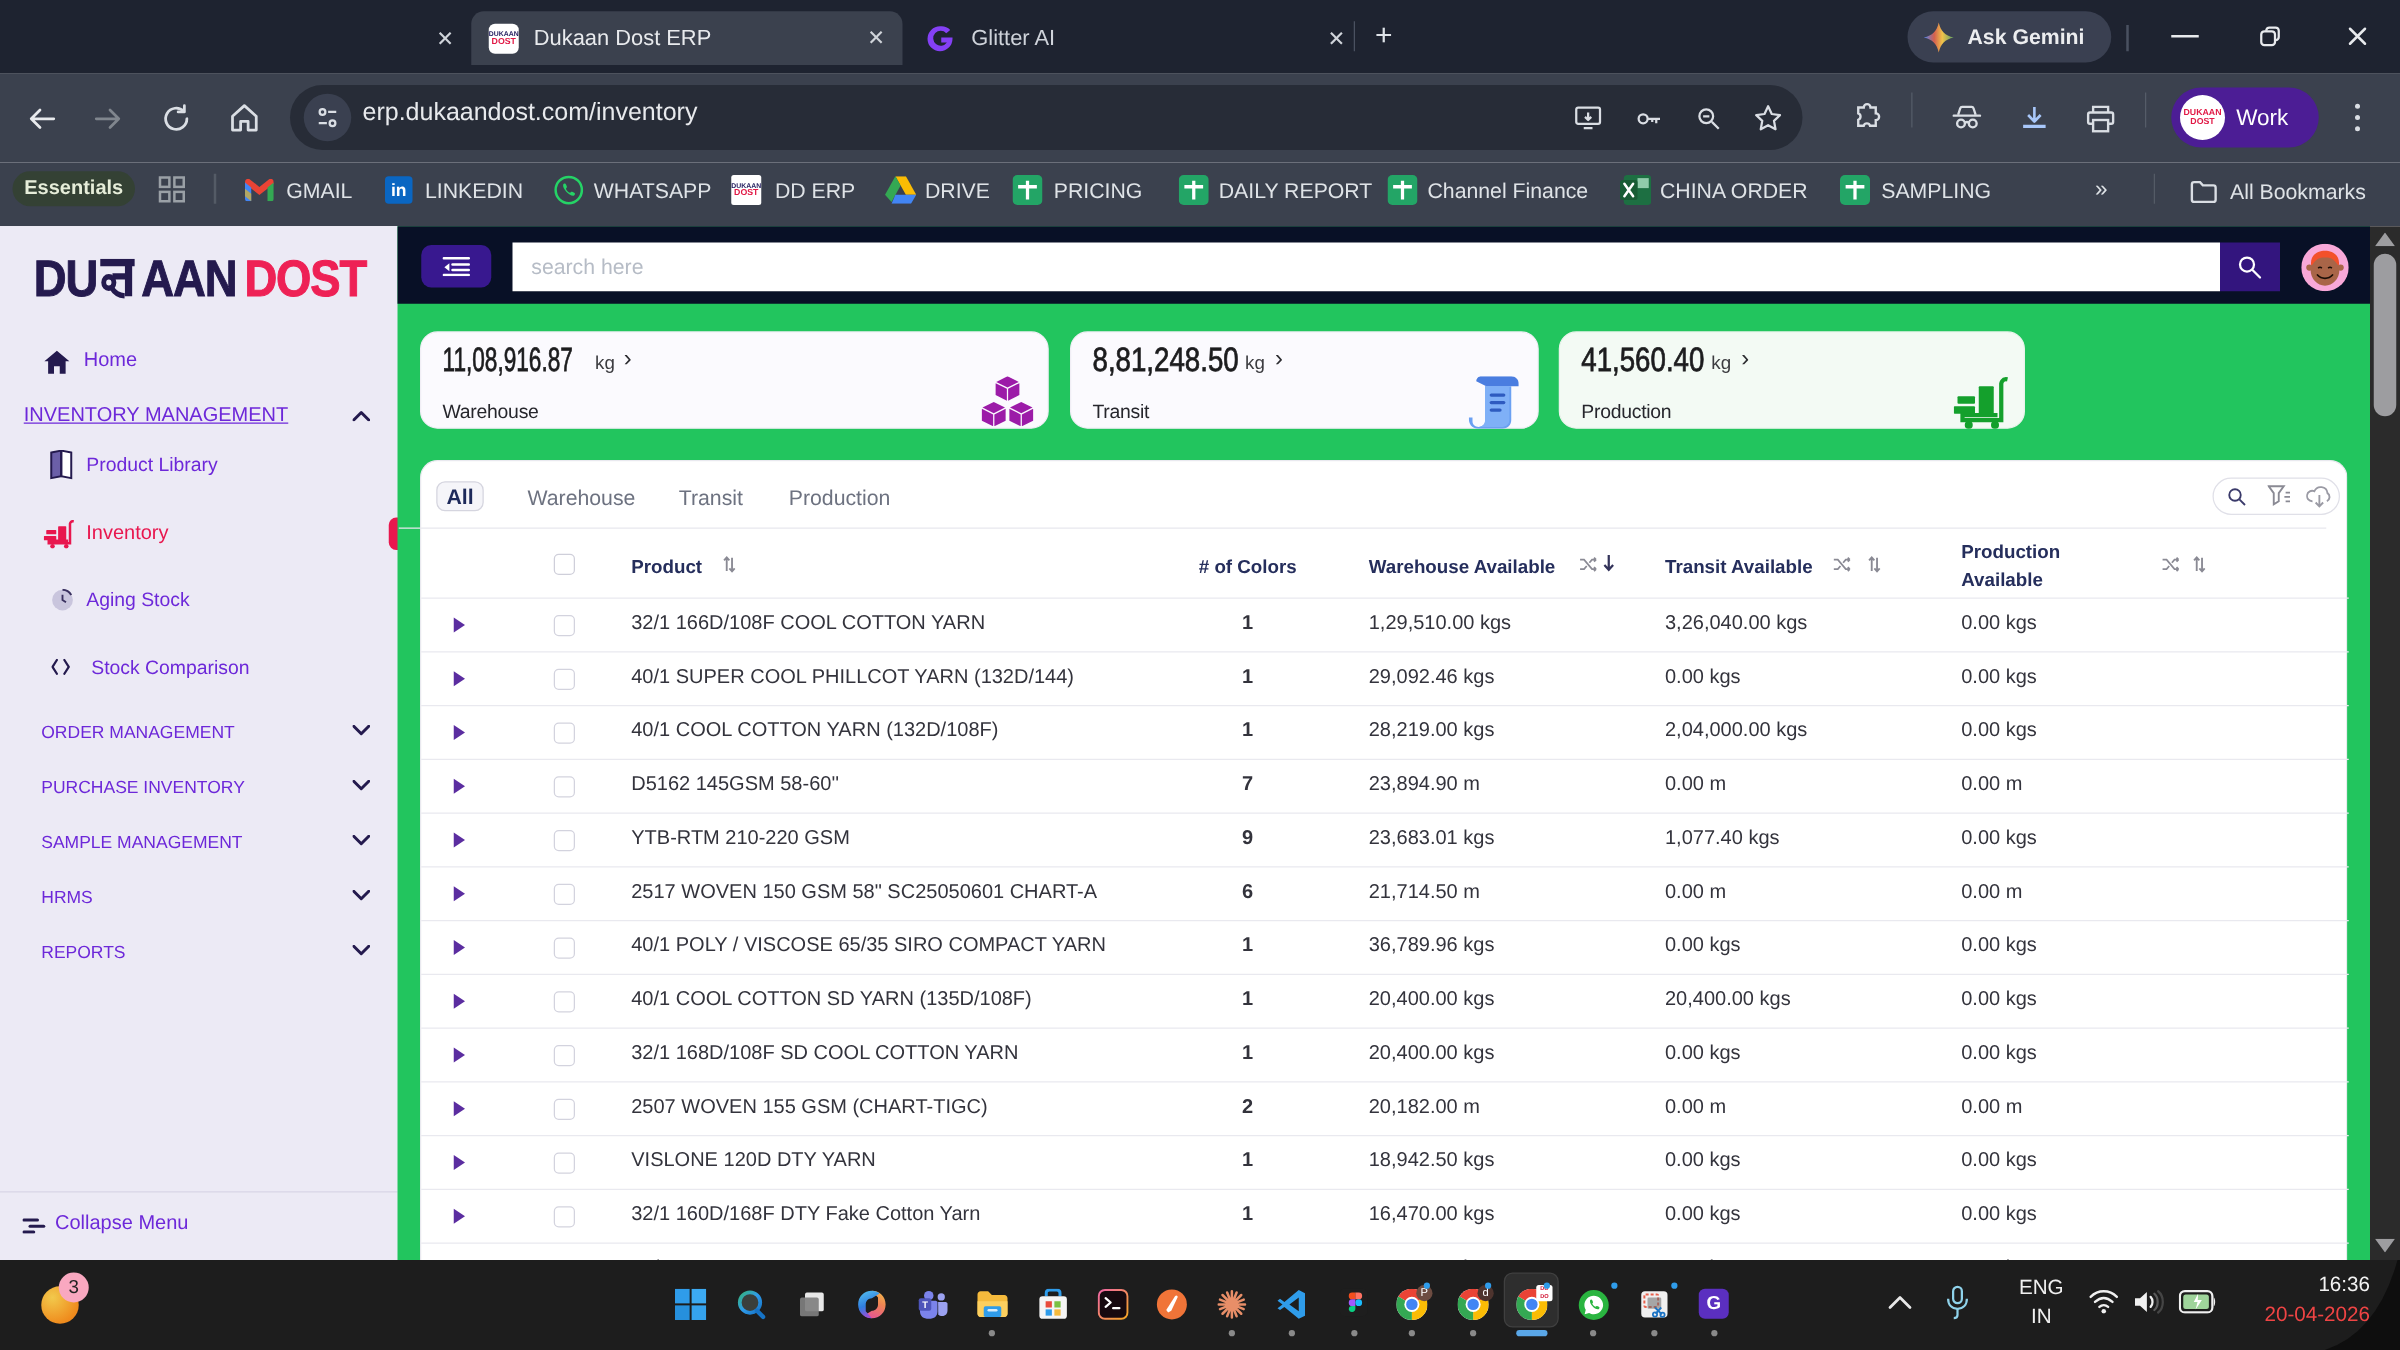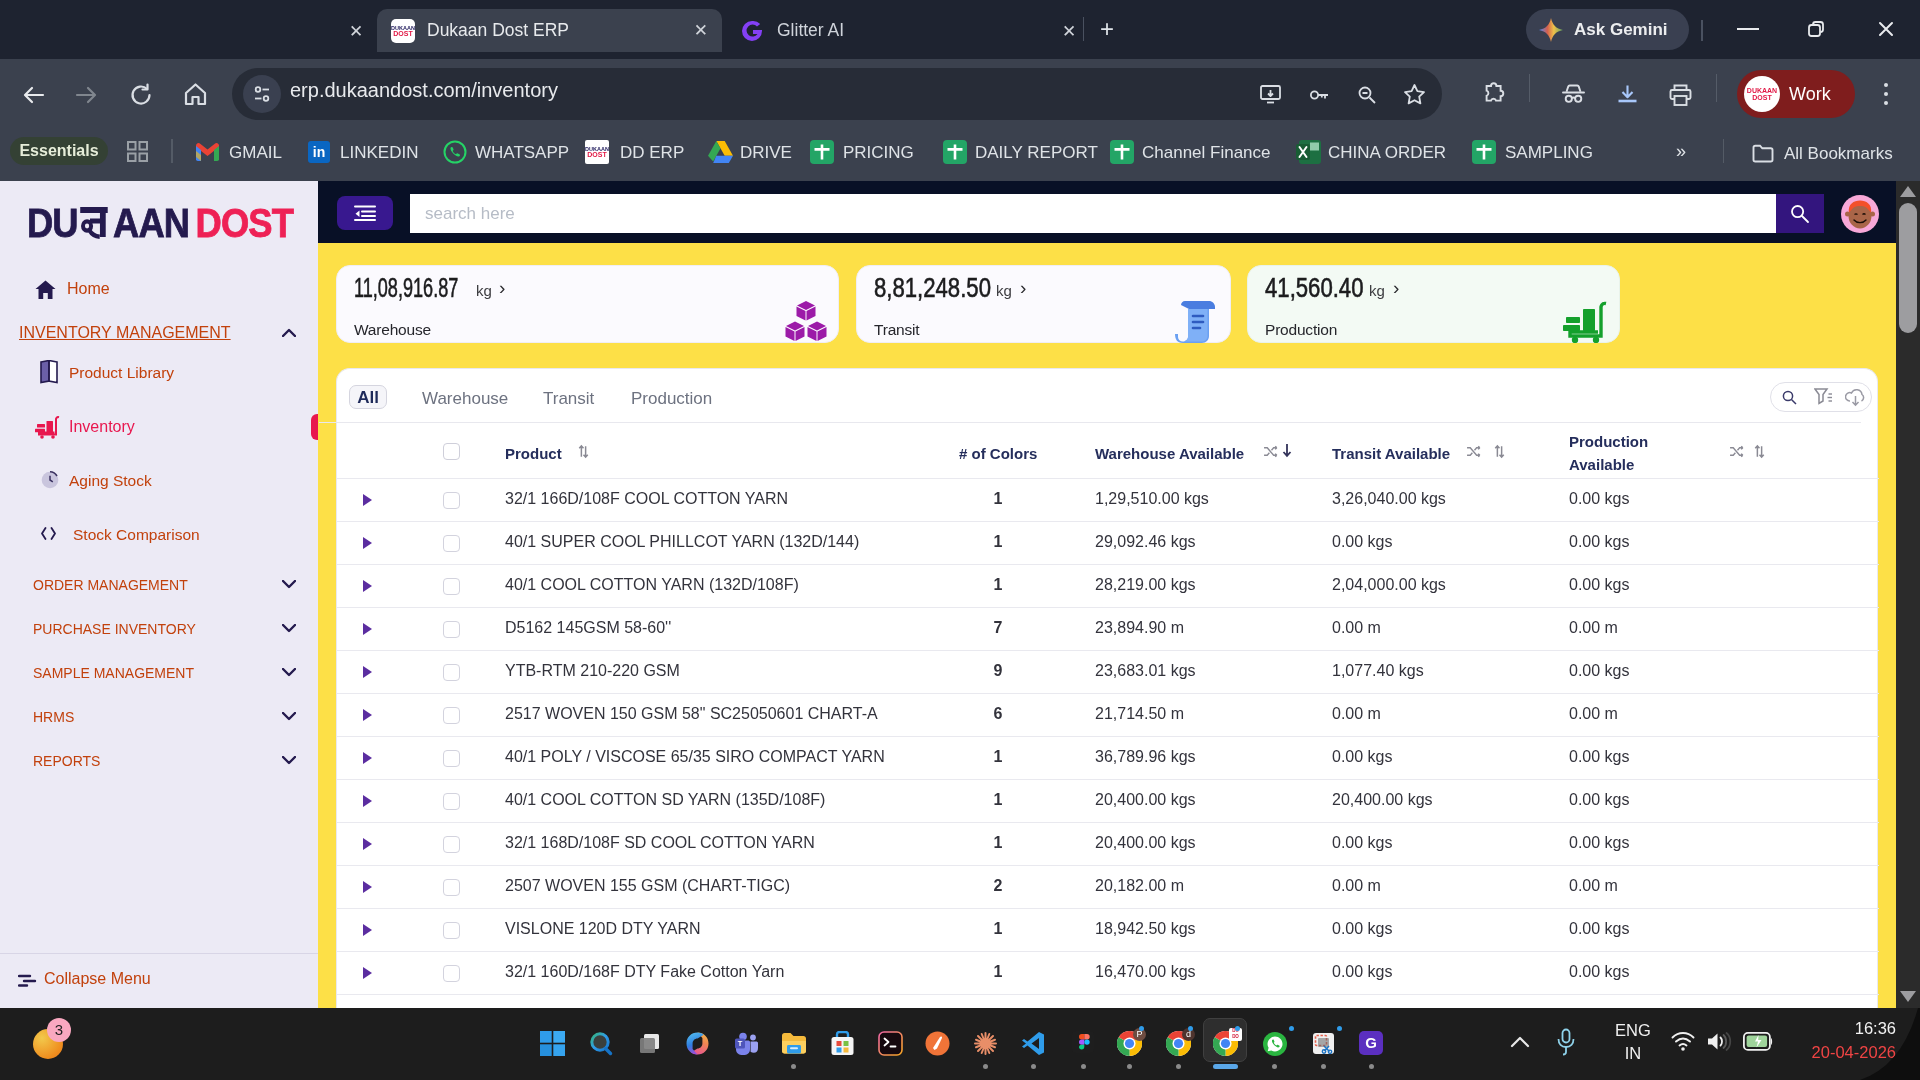--- a/index.html
+++ b/index.html
@@ -9,26 +9,26 @@
 #titlebar { position:absolute; left:0; top:0; width:1920px; height:59px; background:#1e2330; }
 #toolbar { position:absolute; left:0; top:59px; width:1920px; height:71px; background:#3b414e; }
 #bookmarks { position:absolute; left:0; top:130px; width:1920px; height:51px; background:#3b414e; }
 .tab { position:absolute; top:9px; height:43px; display:flex; align-items:center; color:#cfd3da; font-size:17.5px; }
 .tab.active { background:#3b414e; border-radius:10px 10px 0 0; color:#e8eaed; }
 .favicon { width:24px; height:24px; border-radius:5px; flex:0 0 auto; }
 .tclose { color:#d0d4da; font-size:17px; margin-left:14px; }
 
 #page { position:absolute; left:0; top:181px; width:1920px; height:827px; background:#f1eff8; }
 #sidebar { position:absolute; left:0; top:0; width:318px; height:827px; background:#eceaf5; }
-#main { position:absolute; left:318px; top:0; width:1578px; height:827px; background:#fde047; }
+#main { position:absolute; left:318px; top:0; width:1578px; height:827px; background:#22c55e; }
 #topbar { position:absolute; left:0; top:0; width:1578px; height:62px; background:#081026; }
 #scrollbar { position:absolute; left:1896px; top:0; width:24px; height:827px; background:#2b2b2b; }
 
 #taskbar { position:absolute; left:0; top:1008px; width:1920px; height:72px; background:#1d1d1d; }
-.navtxt { color:#c2410c; }
+.navtxt { color:#6d28d9; }
 .bmt { top:13px; color:#dfe3e7; font-size:17px; }
 .tic { top:23px; }
 .tdot { top:56px; width:5px; height:5px; border-radius:50%; background:#8a8a8a; position:absolute; }
 .sorti { width:13px; height:17px; }
 .shui { width:17px; height:13px; }
 .card { background:#fbfafe; border:1px solid #f0eef5; border-radius:14px; }
 .statnum { position:absolute; left:17px; top:7px; font-size:27px; font-weight:normal; -webkit-text-stroke:0.6px #1c1c1e; color:#1c1c1e; white-space:nowrap; transform-origin:0 0; }
 .unit2 { position:absolute; top:16px; font-size:15px; color:#3c3c40; }
 .chev2 { position:absolute; top:11px; font-size:19px; color:#2c2c30; }
 .statlab { position:absolute; left:17px; top:55px; font-size:15.5px; color:#26262c; letter-spacing:-0.2px; }
@@ -194,21 +194,21 @@
     </svg>
   <svg class="abs" style="left:1667px; top:23px;" width="27" height="27" viewBox="0 0 27 27">
       <g fill="none" stroke="#dadee4" stroke-width="1.9">
         <path d="M7.5 8 V3.5 H19.5 V8"></path>
         <rect x="3.5" y="8" width="20" height="9" rx="1.5"></rect>
         <rect x="7.5" y="14" width="12" height="9" fill="#3b414e"></rect>
       </g>
     </svg>
   <div class="abs" style="left:1716px; top:15px; width:1px; height:28px; background:#555c68;"></div>
 
-  <div class="abs" style="left:1737px; top:11px; width:118px; height:48px; background:#7f1d1d; border-radius:24px; display:flex; align-items:center;">
+  <div class="abs" style="left:1737px; top:11px; width:118px; height:48px; background:#4c1d95; border-radius:24px; display:flex; align-items:center;">
     <span style="margin-left:7px; width:36px; height:36px; background:#fff; border-radius:50%; display:flex; align-items:center; justify-content:center;">
         <span style="font-size:7px; font-weight:bold; line-height:7px; text-align:center;"><span style="color:#e11845;">DUKAAN<br>DOST</span></span>
       </span>
     <span style="margin-left:9px; color:#fff; font-size:18px;">Work</span>
   </div>
   <div class="abs" style="left:1884px; top:24px;">
       <div style="width:4px;height:4px;border-radius:50%;background:#dadee4;margin-bottom:5px;"></div>
       <div style="width:4px;height:4px;border-radius:50%;background:#dadee4;margin-bottom:5px;"></div>
       <div style="width:4px;height:4px;border-radius:50%;background:#dadee4;"></div>
     </div>

